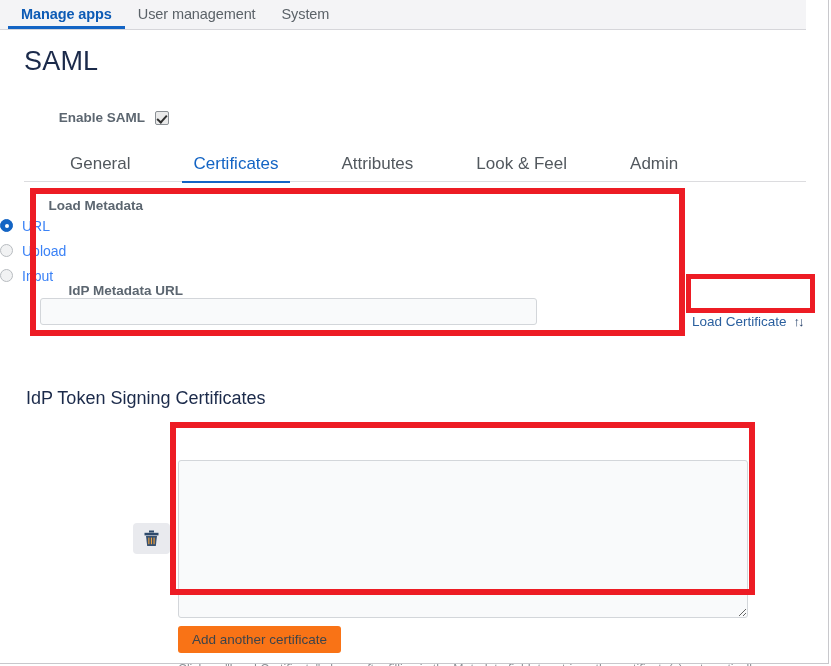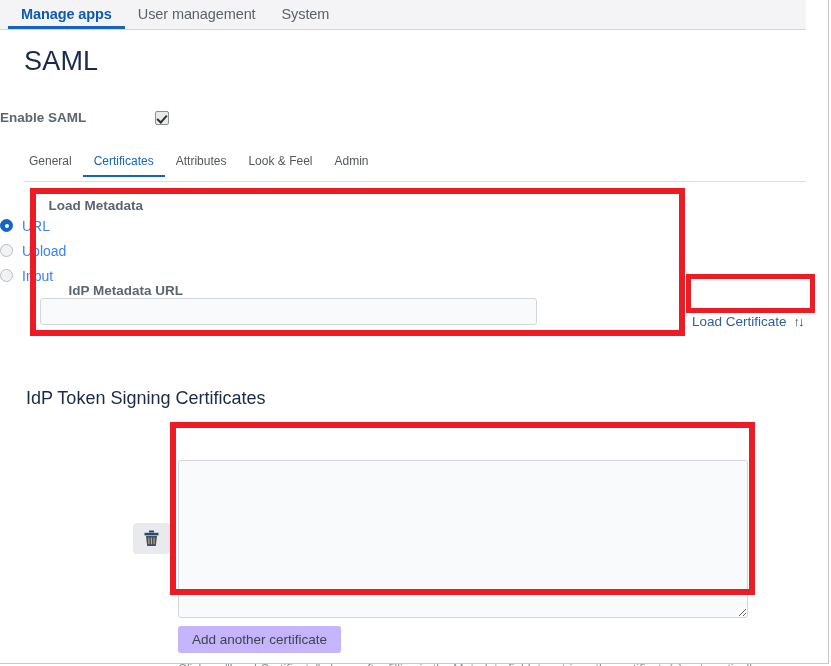--- a/index.html
+++ b/index.html
@@ -78,20 +78,21 @@
   .enable-row {
     position: absolute;
     left: 0;
     top: 80px;
     width: 100%;
     display: flex;
     align-items: center;
   }
   .enable-label {
     width: 155px;
+    text-align: right;
     font-size: 13.5px;
     font-weight: bold;
     color: #5c6670;
     padding-right: 10px;
     box-sizing: border-box;
   }
   .cb {
     width: 14px;
     height: 14px;
     border: 1px solid #8a8f94;
@@ -119,25 +120,26 @@
     left: 24px;
     top: 124px;
     width: 782px;
     height: 28px;
     border-bottom: 1px solid #dcdcdf;
     display: flex;
     align-items: flex-start;
     box-sizing: border-box;
   }
   .subtab {
-    font-size: 12px;
+    font-size: 17px;
     color: #52585e;
     padding: 0 11px 7px 11px;
     cursor: pointer;
     white-space: nowrap;
+    margin-left: 41px;
   }
   .subtab:first-child { padding-left: 5px; }
   .subtab.active {
     color: #1364c4;
     border-bottom: 2px solid #1364c4;
   }
 
   
   .form-row {
     position: absolute;
@@ -265,21 +267,21 @@
     font-size: 13px;
     outline: none;
     color: #333;
   }
   .add-btn {
     position: absolute;
     left: 178px;
     top: 596px;
     height: 27px;
     padding: 0 14px;
-    background: #c4b5fd;
+    background: #f97316;
     border: none;
     border-radius: 3px;
     font-size: 13.5px;
     color: #3d444b;
     cursor: pointer;
     font-family: "Liberation Sans", sans-serif;
   }
   .bottom-hint {
     position: absolute;
     left: 178px;

